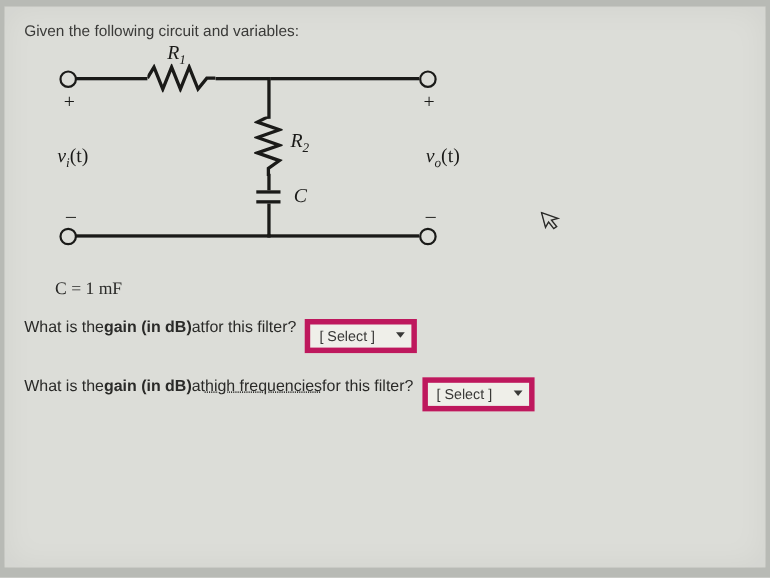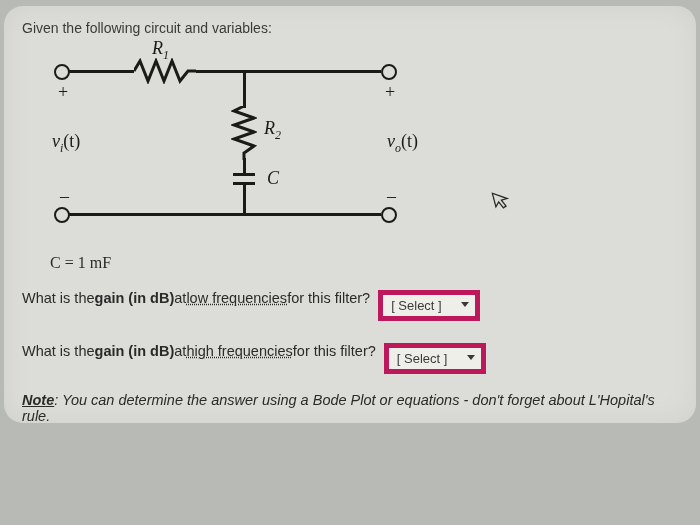--- a/index.html
+++ b/index.html
@@ -10,24 +10,23 @@
     width: 700px;
     height: 525px;
     overflow: hidden;
     position: relative;
   }
   .page {
     background: #dcddd8;
     margin: 6px 4px 0 4px;
     padding: 14px 18px 12px 18px;
     box-shadow: inset 0 0 30px rgba(0,0,0,0.05);
-    height: 417px;
+    height: 510px;
     box-sizing: border-box;
     position: relative;
-    border-radius: 19px;
   }
   .prompt {
     font-size: 14px;
     color: #3a3a38;
     margin-bottom: 10px;
   }
   .circuit-area {
     position: relative;
     width: 420px;
     height: 200px;
@@ -175,43 +174,39 @@
   </div>
 
   <div class="vars">
     <div>C = 1 mF</div>
   </div>
 
   <div class="question-row">
     <span>What is the </span>
     <span class="bold">gain (in dB)</span>
     <span>at </span>
-    <span class="underline">low frequencies</span>
     <span> for this filter?</span>
     <span class="select">
       <span>[ Select ]</span>
       <span class="caret"></span>
     </span>
   </div>
 
   <div class="question-row" style="margin-top:22px;">
     <span>What is the </span>
     <span class="bold">gain (in dB)</span>
     <span> at </span>
     <span class="underline">high frequencies</span>
     <span> for this filter?</span>
     <span class="select">
       <span>[ Select ]</span>
       <span class="caret"></span>
     </span>
   </div>
 
-  <div class="note">
-    <span class="nbold">Note</span><span>: You can determine the answer using a Bode Plot or equations - don't forget about L'Hopital's rule.</span>
-  </div>
 
   <div class="cursor">
     <svg width="16" height="20">
         <path d="M1,1 L1,15 L5,11 L8,18 L11,17 L8,10 L14,10 Z" fill="none" stroke="#2a2a28" stroke-width="1.3"></path>
       </svg>
   </div>
 
 </div>
 
 </body></html>

